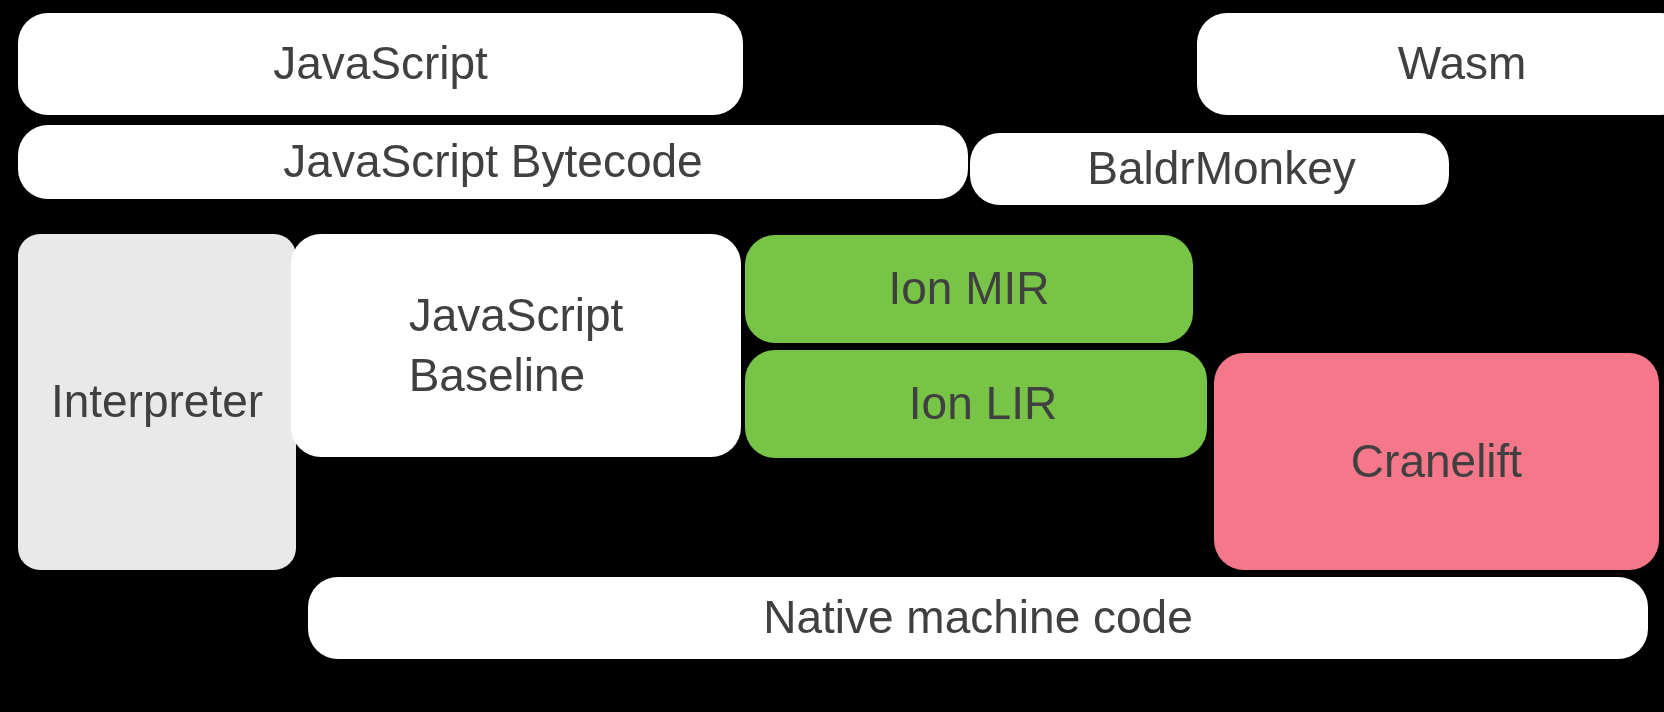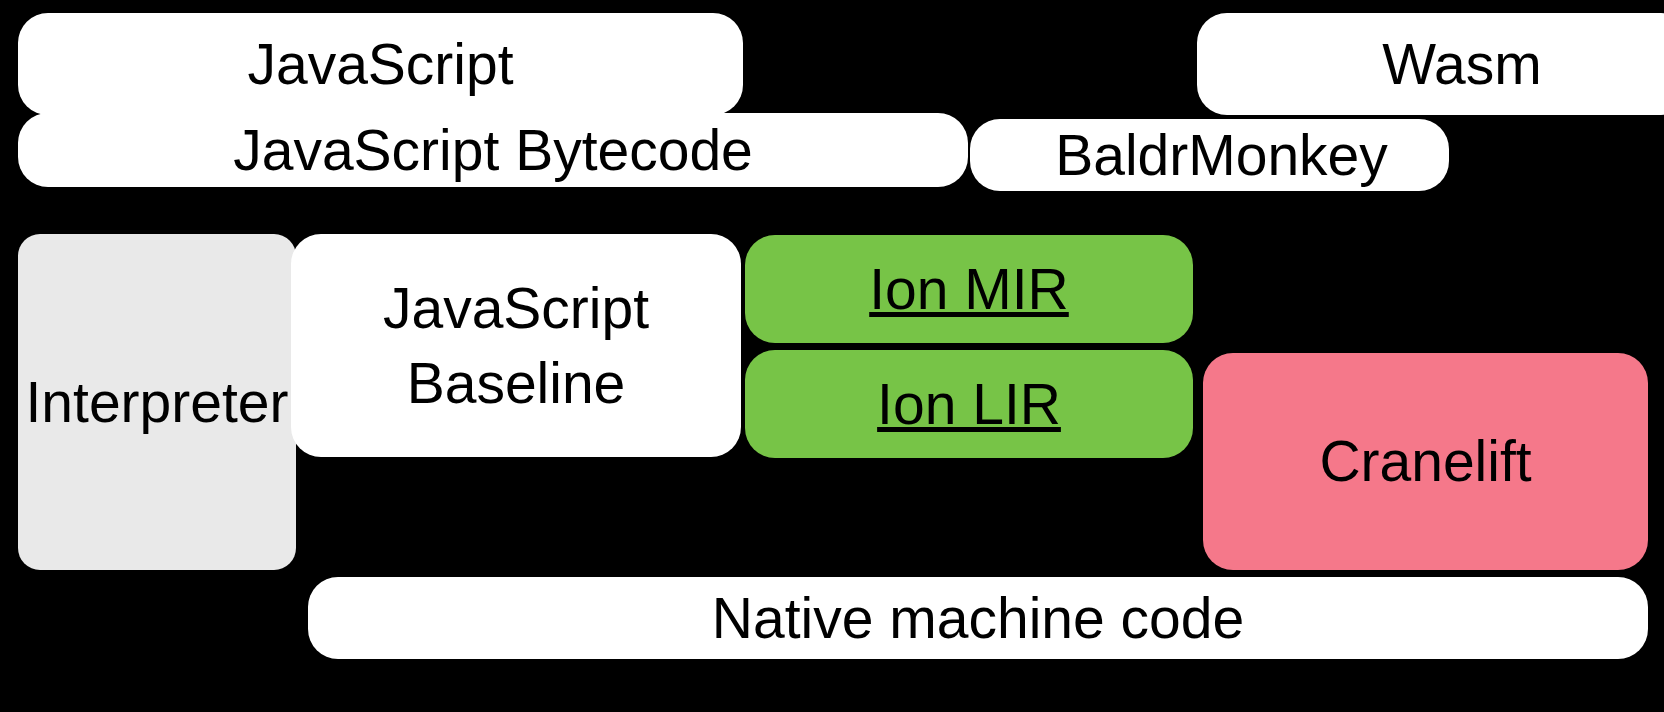--- a/index.html
+++ b/index.html
@@ -13,46 +13,45 @@
     height: 712px;
     background: #000000;
     overflow: hidden;
     font-family: "Liberation Sans", "DejaVu Sans", sans-serif;
   }
   .node {
     position: absolute;
     display: flex;
     align-items: center;
     justify-content: center;
-    text-align: center;
     border-radius: 30px;
     background: #ffffff;
-    color: #000000;
-    font-size: 57px;
+    color: #404040;
+    font-size: 46px;
     line-height: 1.3;
     white-space: pre-line;
   }
   .fill-gray  { background: #e9e9e9; }
-  .fill-green { background: #77c447; text-decoration: underline; }
-  .fill-pink  { background: #f5788a; }
+  .fill-green { background: #77c447; }
+  .fill-pink  { background: #f5788a; margin-left: 11px; }
 
   
   .n-javascript { left: 18px;   top: 13px;  width: 725px;  height: 102px; }
   .n-asmjs      { left: 747px;  top: 13px;  width: 446px;  height: 102px; }
   .n-wasm       { left: 1197px; top: 13px;  width: 458px;  height: 102px; padding-left: 36px; }
 
   
-  .n-bytecode    { left: 18px;  top: 113px; width: 950px;  height: 74px; }
-  .n-baldrmonkey { left: 970px; top: 119px; width: 455px;  height: 72px; padding-left: 24px; }
+  .n-bytecode    { left: 18px;  top: 125px; width: 950px;  height: 74px; }
+  .n-baldrmonkey { left: 970px; top: 133px; width: 455px;  height: 72px; padding-left: 24px; }
 
   
   .n-interpreter { left: 18px;   top: 234px; width: 278px;  height: 336px; border-radius: 22px; }
   .n-baseline    { left: 291px;  top: 234px; width: 450px;  height: 223px; }
   .n-ionmir      { left: 745px;  top: 235px; width: 448px;  height: 108px; }
-  .n-ionlir      { left: 745px;  top: 350px; width: 448px;  height: 108px; }
+  .n-ionlir      { left: 745px;  top: 350px; width: 448px;  height: 108px; padding-left: 14px; }
   .n-cranelift   { left: 1203px; top: 353px; width: 445px;  height: 217px; }
   .n-macro       { left: 288px;  top: 460px; width: 905px;  height: 110px; }
 
   
   .n-native { left: 308px; top: 577px; width: 1340px; height: 82px; }
 </style>
 </head>
 <body>
 
 <div class="canvas">

